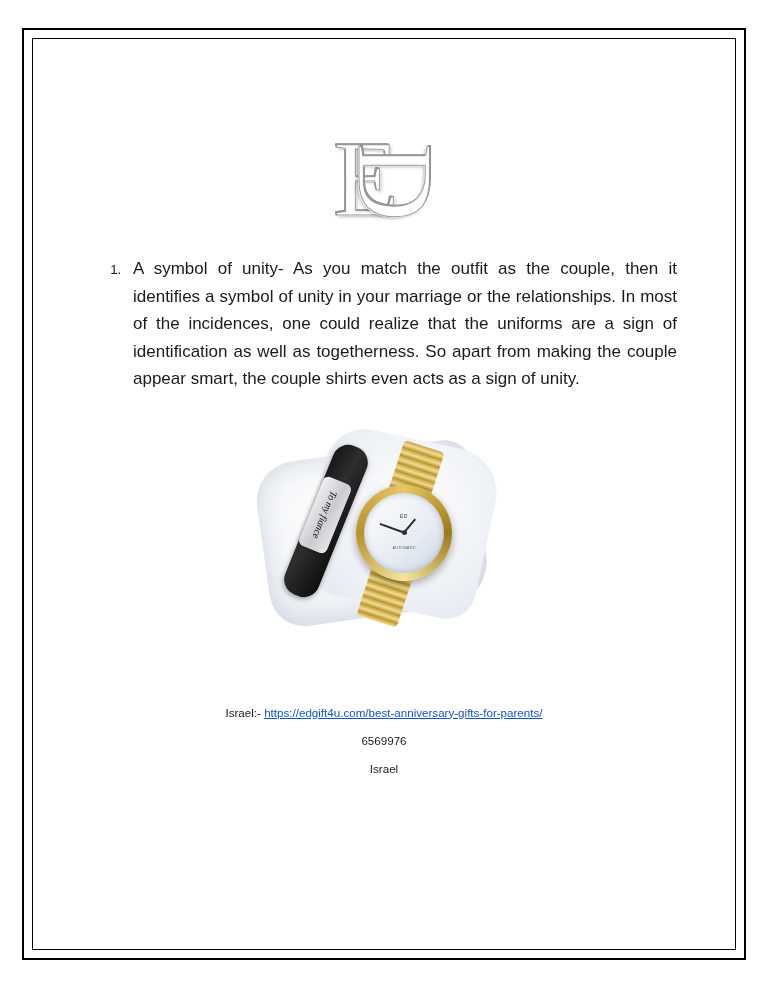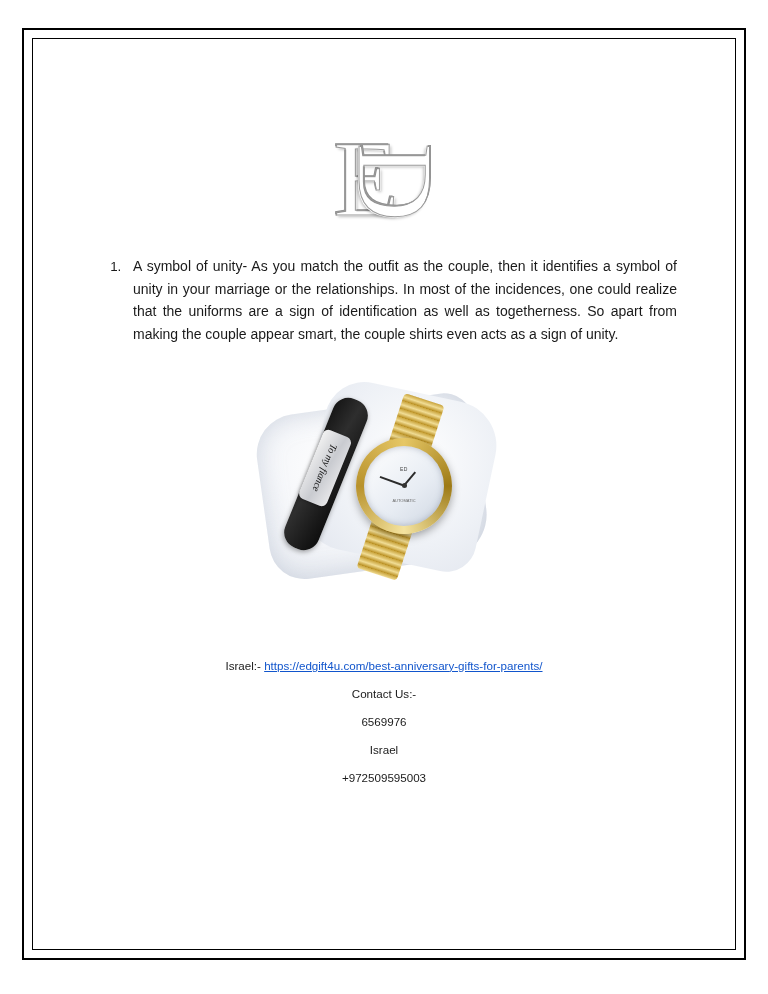--- a/index.html
+++ b/index.html
@@ -74,21 +74,21 @@
     display: inline-block;
     transform: rotate(90deg) translateY(4px);
     transform-origin: 50% 50%;
     margin-left: -30px;
   }
 
   
   ol.doc-list {
     margin: 0;
     padding: 0 0 0 34px;
-    font-size: 14px;
+    font-size: 17px;
     line-height: 1.62;
     color: #1a1a1a;
   }
   ol.doc-list li {
     padding-left: 8px;
     text-align: justify;
   }
   ol.doc-list li::marker {
     font-size: 13.3px;
   }
@@ -291,21 +291,19 @@
             <div class="watch-center"></div>
           </div>
         </div>
       </div>
 
       <div class="footer">
         <div class="website-line">
           <span>Israel:-</span>
           <a href="#">https://edgift4u.com/best-anniversary-gifts-for-parents/</a>
         </div>
-        <div>Contact Us:-</div>
         <div>6569976</div>
         <div>Israel</div>
-        <div>+972509595003</div>
       </div>
 
     </div>
   </div>
 </div>
 
 </body></html>

